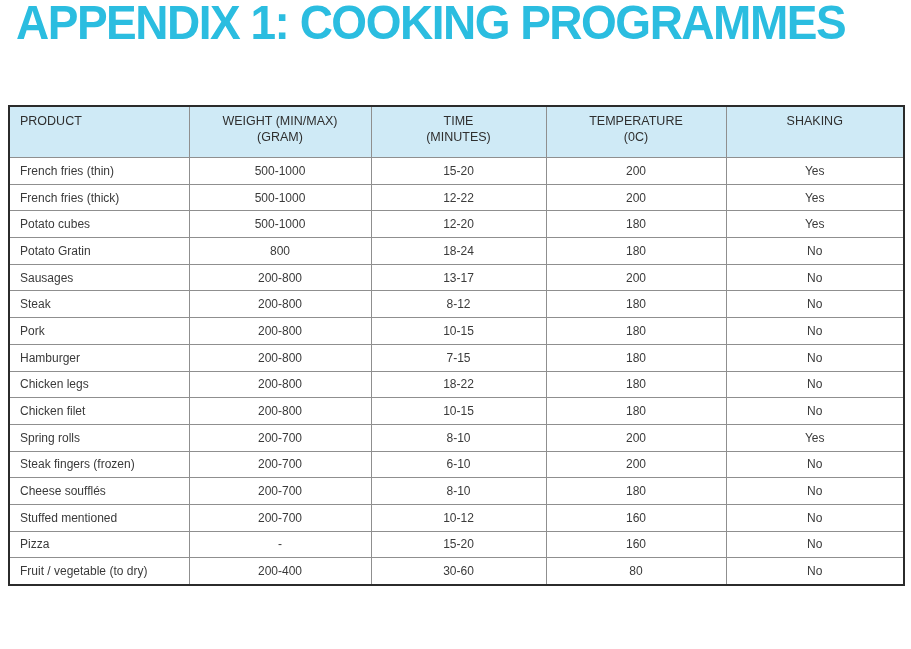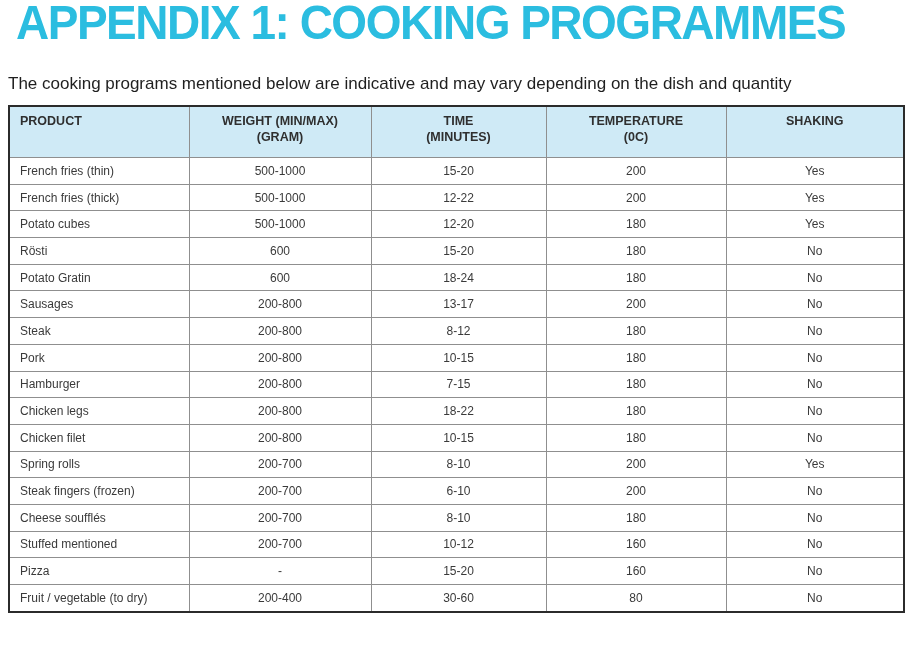--- a/index.html
+++ b/index.html
@@ -50,21 +50,21 @@
   table.cooking th, table.cooking td {
     border: 1px solid #8f8f8f;
     overflow: hidden;
     white-space: nowrap;
   }
   table.cooking thead th {
     background: #cfeaf6;
     height: 43px;
     vertical-align: top;
     padding-top: 6px;
-    font-weight: bold;
+    font-weight: normal;
     font-size: 12.5px;
     color: #2f2f2f;
     line-height: 16px;
   }
   th.col-product, td.col-product {
     text-align: left;
     padding-left: 10px;
   }
   th.col-center, td.col-center {
     text-align: center;
@@ -74,21 +74,20 @@
     vertical-align: middle;
   }
 </style>
 </head>
 <body>
 
 <div class="page">
 
   <div class="doc-title">APPENDIX 1: COOKING PROGRAMMES</div>
 
-  <div class="doc-subtitle">The cooking programs mentioned below are indicative and may vary depending on the dish and quantity</div>
 
   <table class="cooking">
     <colgroup>
       <col style="width:180px">
       <col style="width:182px">
       <col style="width:175px">
       <col style="width:180px">
       <col style="width:178px">
     </colgroup>
     <thead>
@@ -131,29 +130,22 @@
           <td class="col-center">Yes</td>
         </tr>
         <tr>
           <td class="col-product">Potato cubes</td>
           <td class="col-center">500-1000</td>
           <td class="col-center">12-20</td>
           <td class="col-center">180</td>
           <td class="col-center">Yes</td>
         </tr>
         <tr>
-          <td class="col-product">Rösti</td>
-          <td class="col-center">600</td>
-          <td class="col-center">15-20</td>
-          <td class="col-center">180</td>
-          <td class="col-center">No</td>
-        </tr>
-        <tr>
           <td class="col-product">Potato Gratin</td>
-          <td class="col-center">600</td>
+          <td class="col-center">800</td>
           <td class="col-center">18-24</td>
           <td class="col-center">180</td>
           <td class="col-center">No</td>
         </tr>
         <tr>
           <td class="col-product">Sausages</td>
           <td class="col-center">200-800</td>
           <td class="col-center">13-17</td>
           <td class="col-center">200</td>
           <td class="col-center">No</td>

